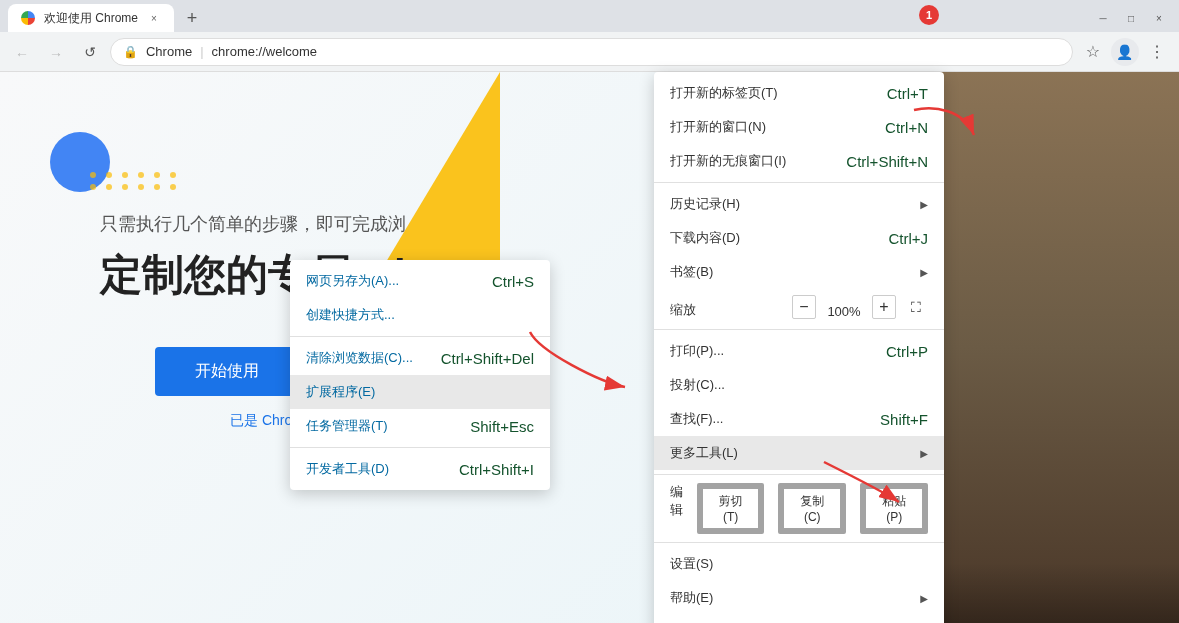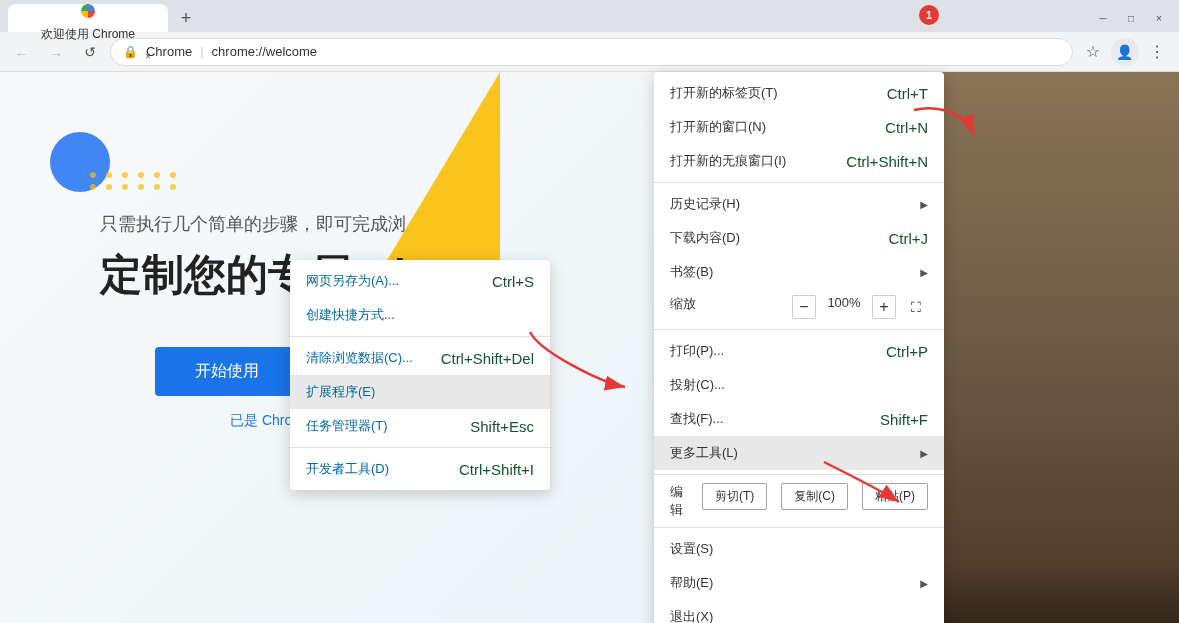--- a/index.html
+++ b/index.html
@@ -31,21 +31,20 @@
       align-items: center;
       background: #fff;
       height: 28px;
       padding: 0 12px;
       border-radius: 8px 8px 0 0;
       font-size: 12px;
       color: #333;
       gap: 8px;
       min-width: 160px;
       position: relative;
-      flex-direction: column;
     }
     .tab-favicon {
       width: 16px;
       height: 16px;
       display: flex;
       align-items: center;
       justify-content: center;
     }
     .tab-favicon-circle {
       width: 14px;
@@ -320,21 +319,21 @@
     .menu-item-label { flex: 1; }
     .menu-item-shortcut { color: #14532d; font-size: 15px; margin-left: auto; }
     .menu-arrow { color: #555; font-size: 10px; margin-left: 8px; }
     .menu-divider {
       height: 1px;
       background: #e0e0e0;
       margin: 4px 0;
     }
     .zoom-row {
       display: flex;
-      align-items: flex-start;
+      align-items: flex-end;
       padding: 6px 16px;
       gap: 8px;
     }
     .zoom-label { flex: 1; color: #333; }
     .zoom-btn {
       width: 24px;
       height: 24px;
       border: 1px solid #ccc;
       border-radius: 2px;
       display: flex;
@@ -357,21 +356,21 @@
     }
     .edit-row {
       display: flex;
       align-items: flex-start;
       padding: 4px 16px;
       gap: 12px;
     }
     .edit-label { flex: 1; color: #333; }
     .edit-btn {
       padding: 4px 12px;
-      border: 1px solid #a3a3a3;
+      border: 6px solid #a3a3a3;
       background: #fff;
       cursor: pointer;
       font-size: 12px;
       color: #333;
       border-radius: 2px;
       margin-left: 2px;
     }
 
     
     .submenu {

